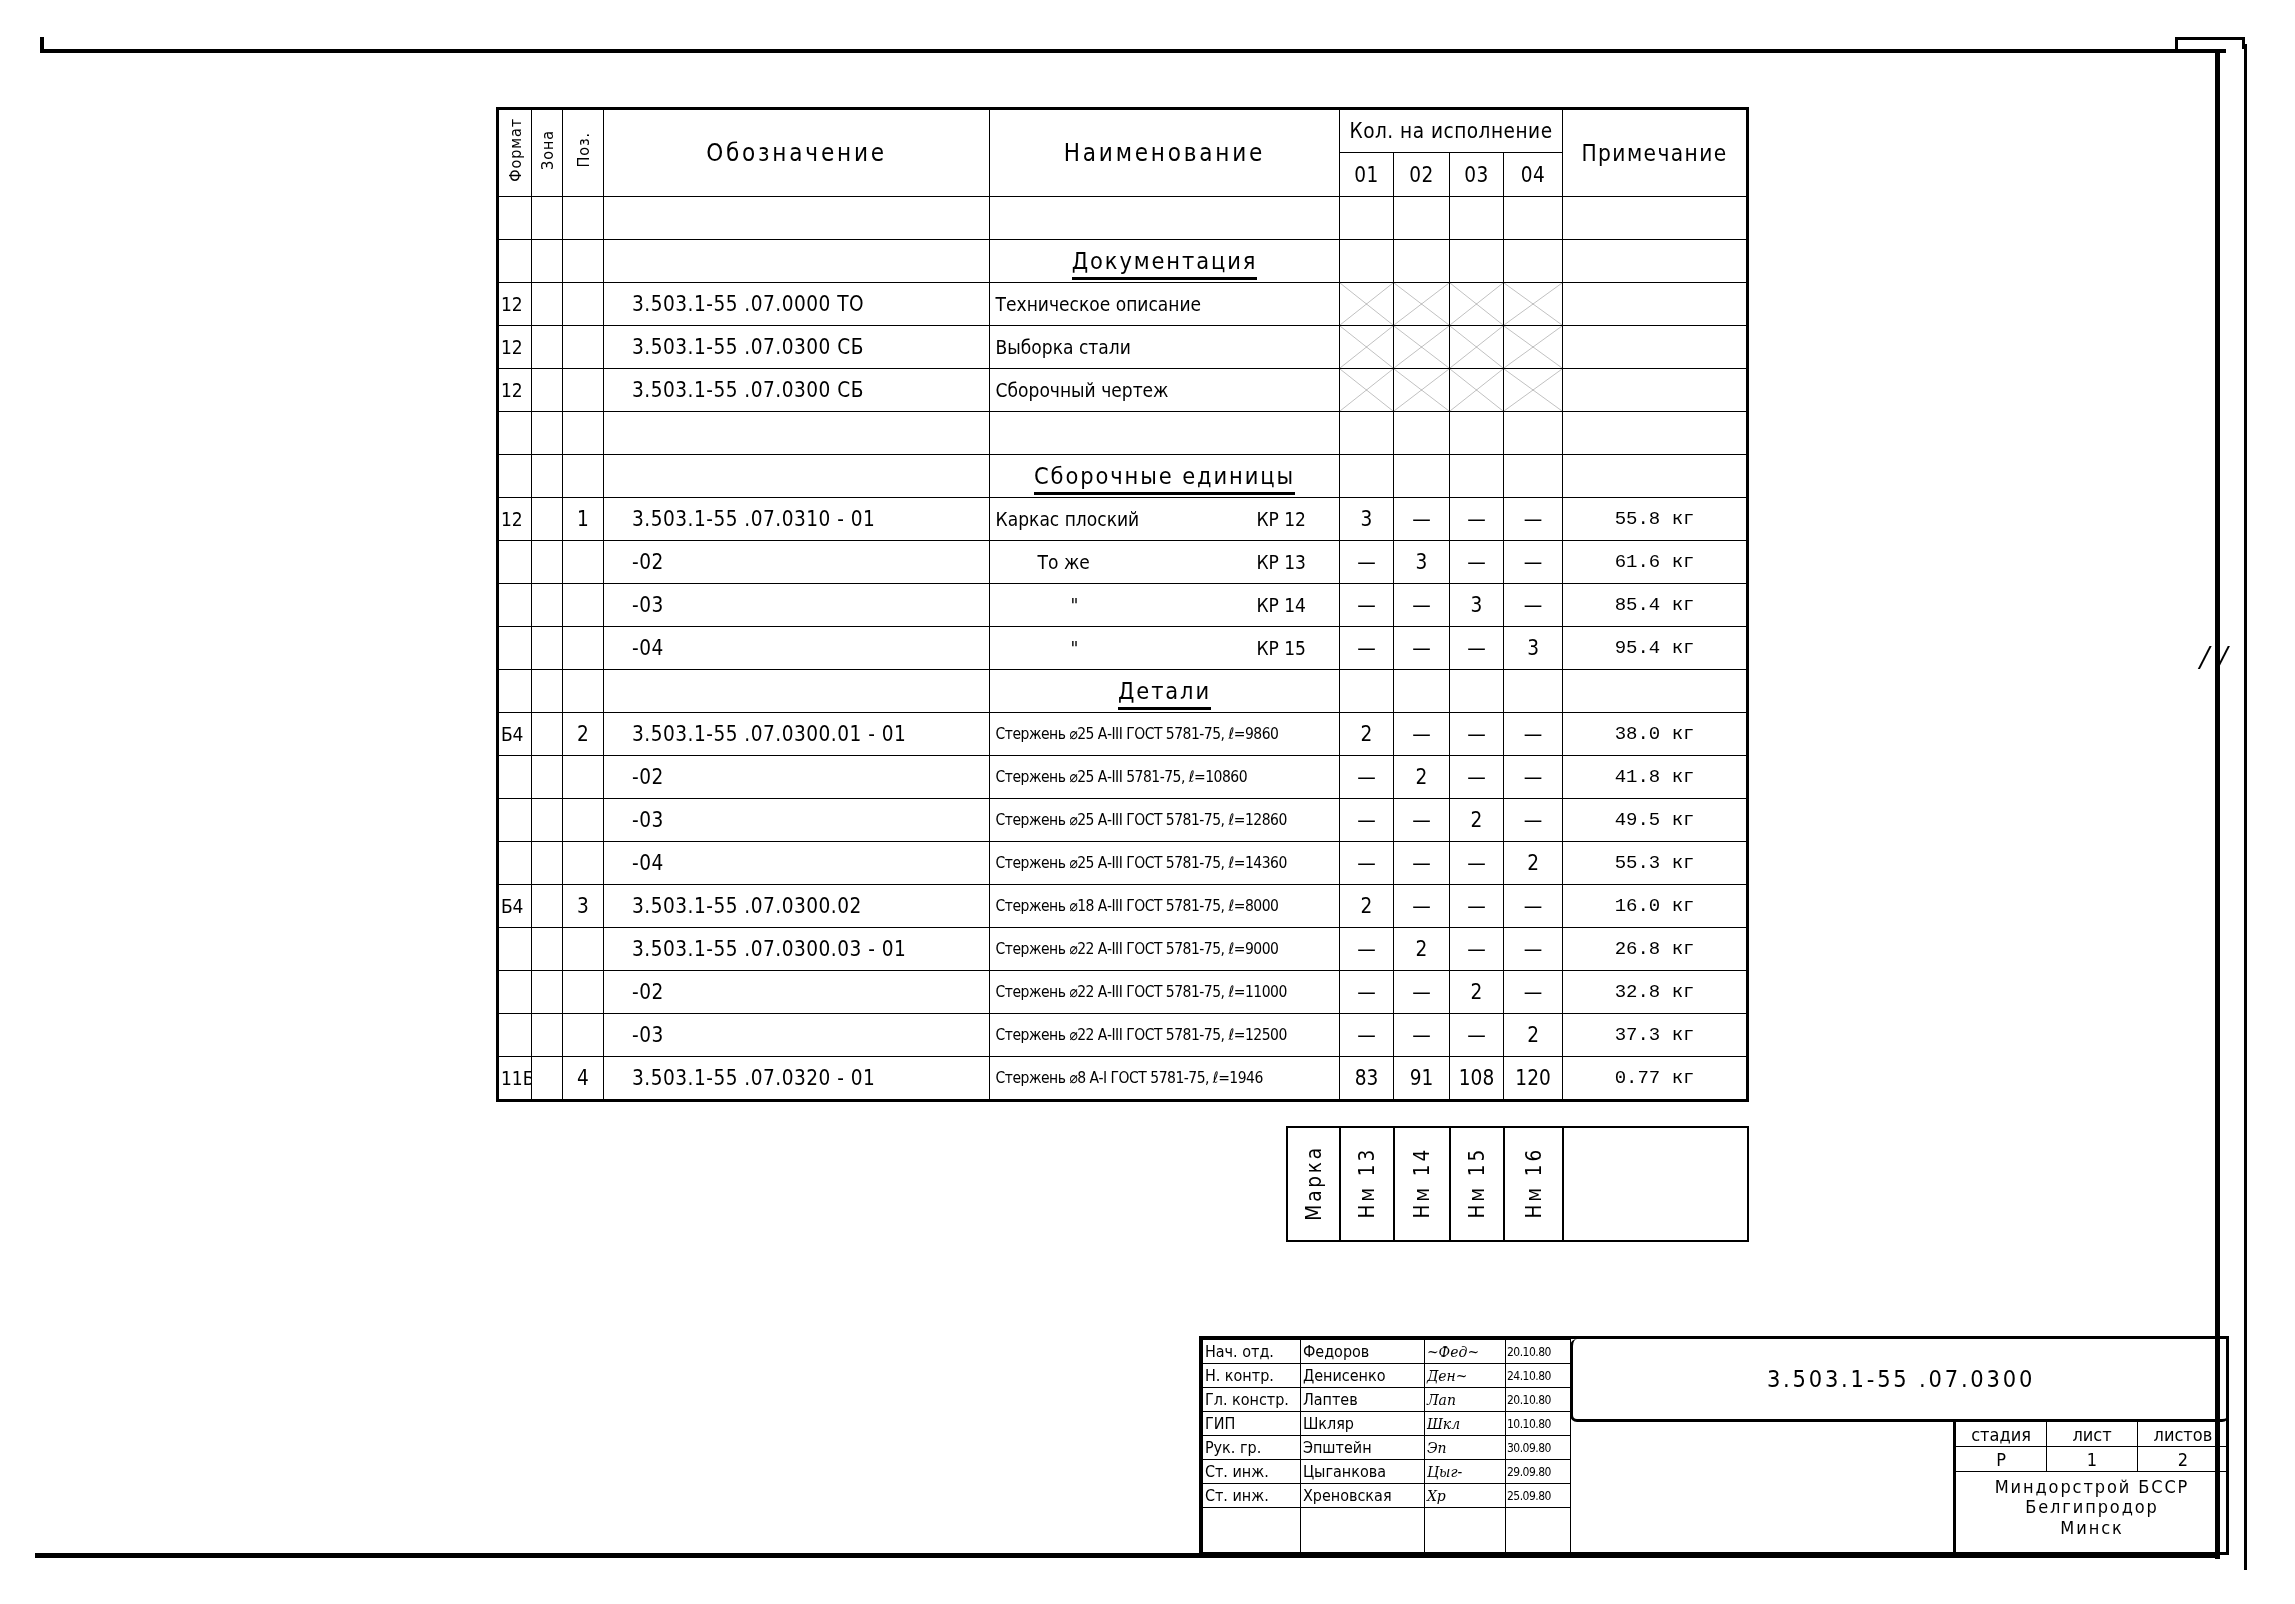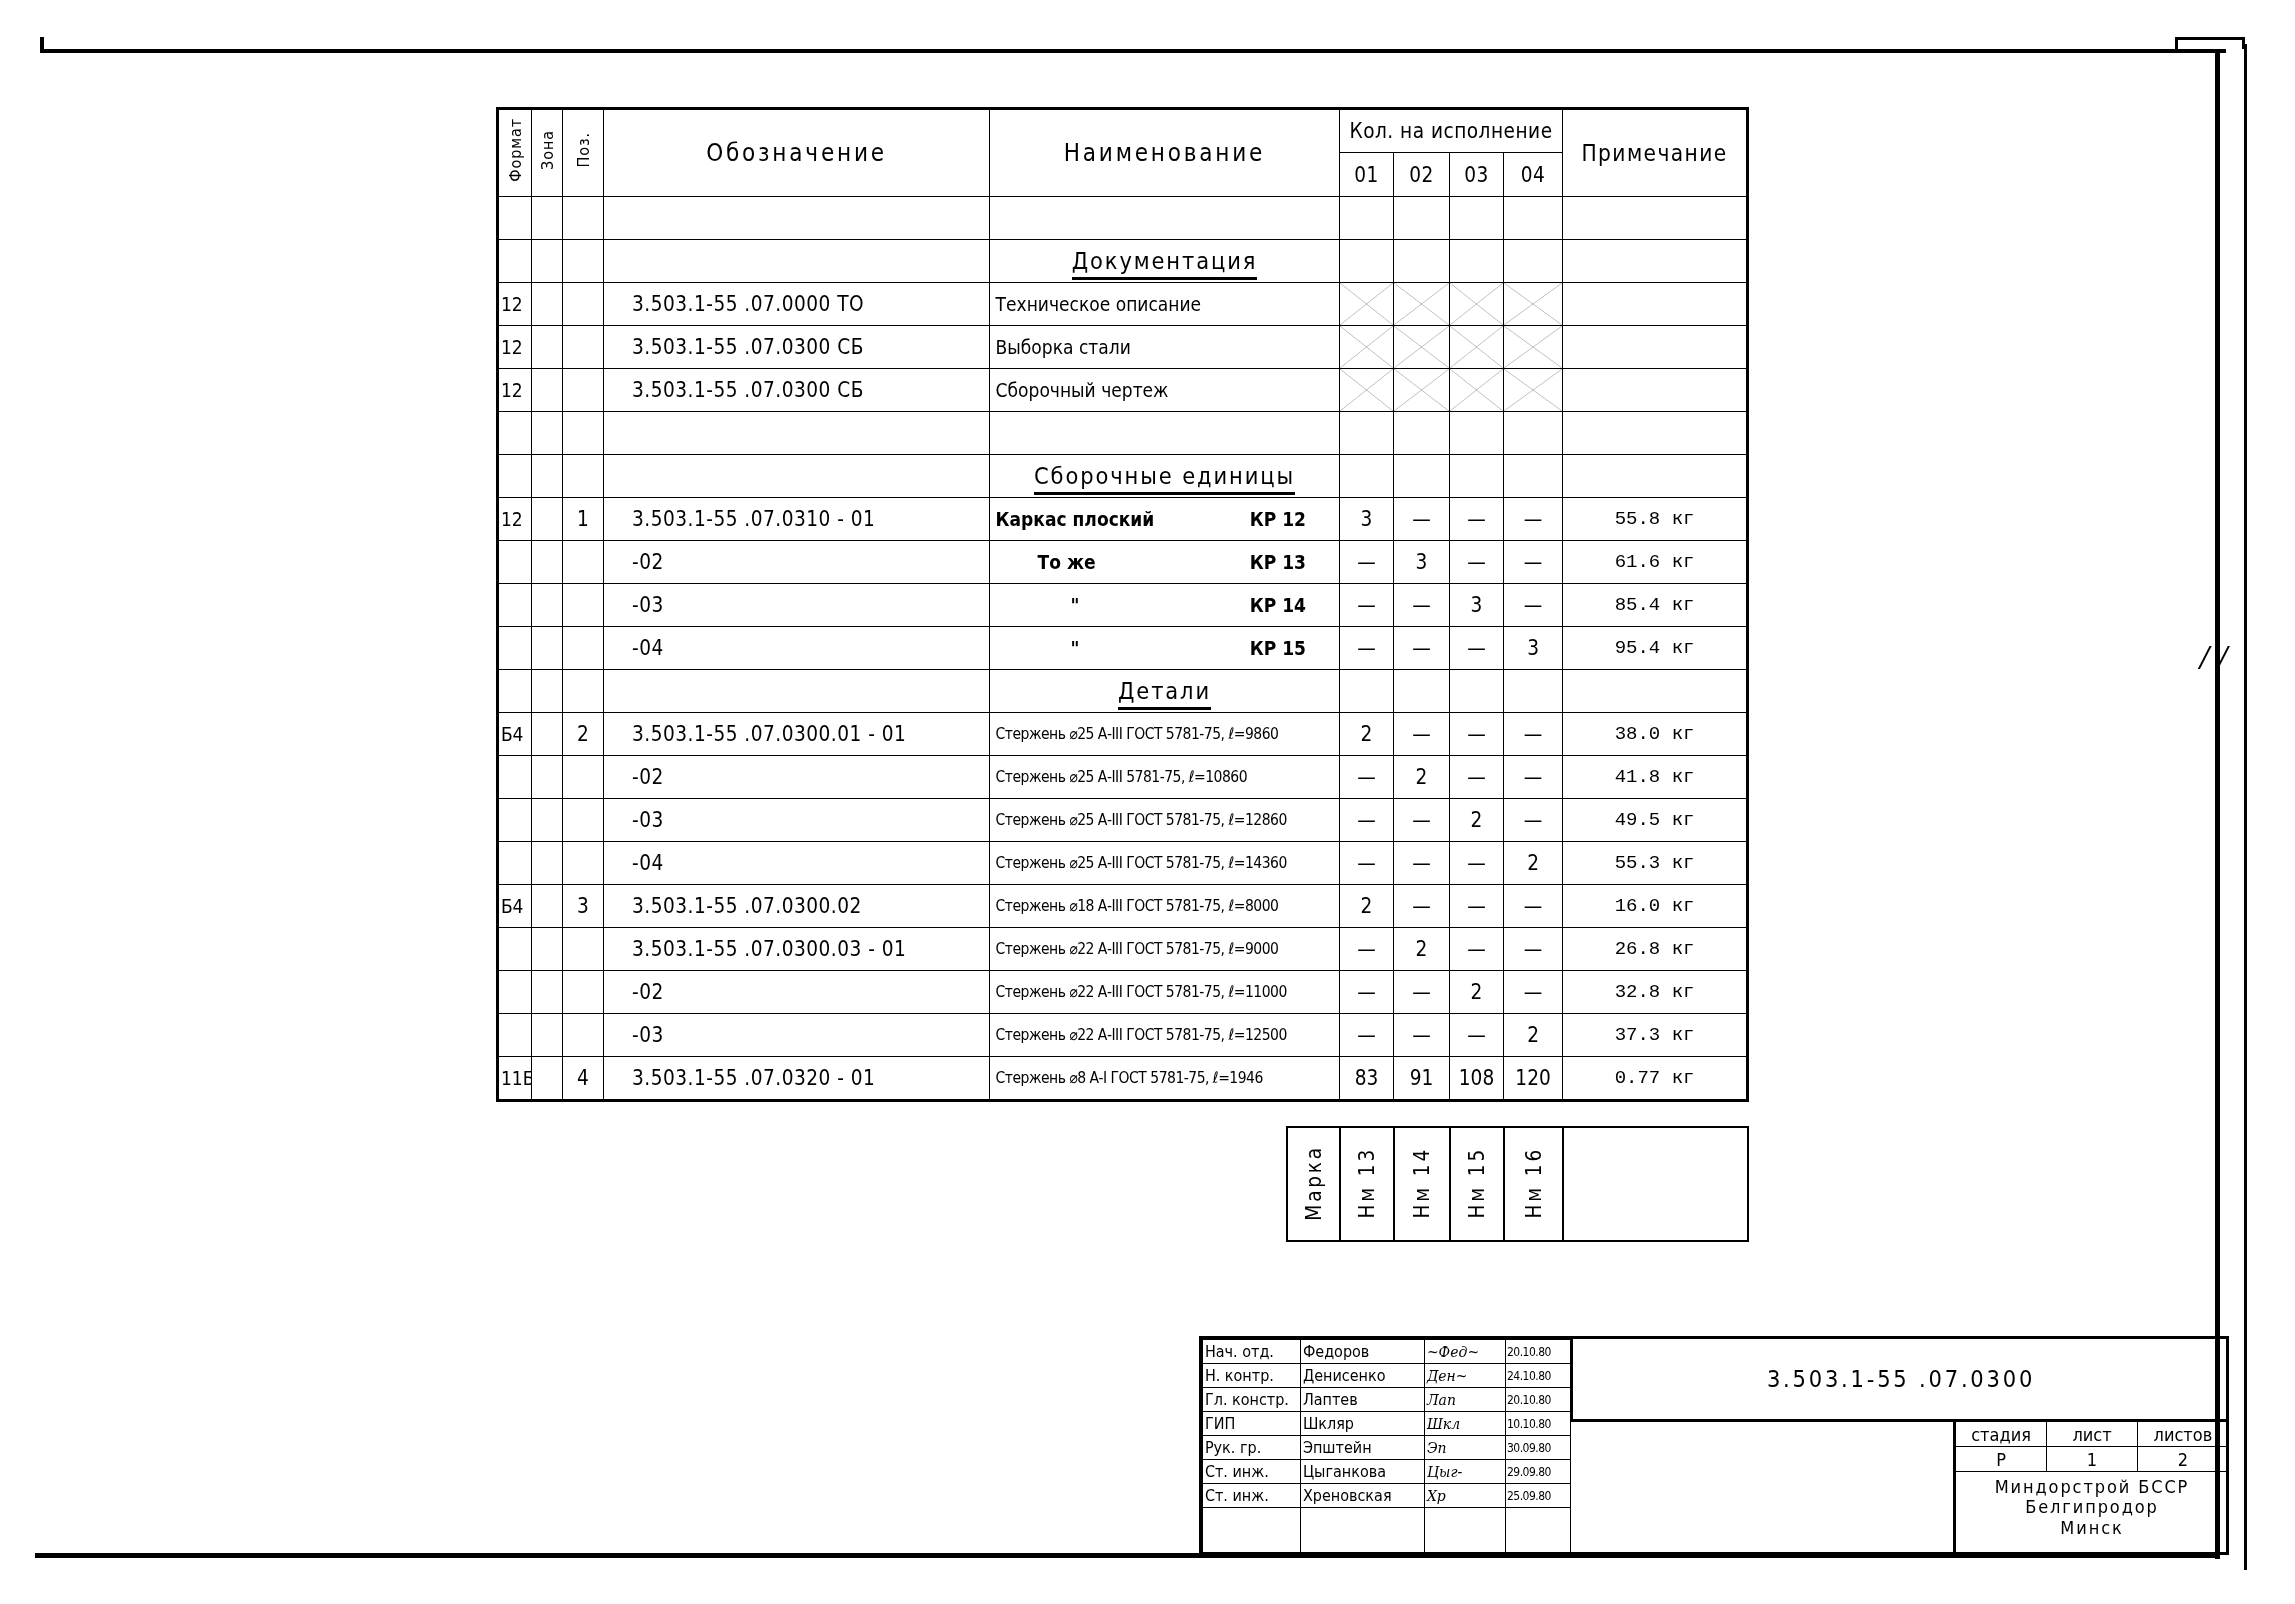--- a/index.html
+++ b/index.html
@@ -30,35 +30,35 @@
   .cell-code { text-align: left !important; padding-left: 28px !important; letter-spacing: 0.5px; }
   .cell-code.right { text-align: left; padding-right: 19px !important; }
   .cell-name { text-align: left !important; padding-left: 5.6px !important; font-size: 19px !important; letter-spacing: 0px; }
   .cell-name.rod { font-size: 15.5px !important; letter-spacing: -0.5px; }
   .cell-fmt { font-size: 19px !important; text-align: left !important; padding-left: 1.9px !important; }
   .section-title { font-size: 23.4px !important; letter-spacing: 1.9px; }
   .section-title span { border-bottom: 3.7px solid #000; padding-bottom: 1.9px; }
   .xcell { position: relative; }
   .xcell svg { position: absolute; left: 0; top: 0; width: 100%; height: 100%; }
   .kr { font-size: 19px !important; font-family: Liberation Mono, monospace; }
-  .name-wrap { display: flex; justify-content: space-between; padding-right: 33px; font-weight: bold; }
+  .name-wrap { display: flex; justify-content: space-between; padding-right: 33px; }
 
   
   #marka { position: absolute; left: 1286px; top: 1126px; border-collapse: collapse; table-layout: fixed; }
   #marka td { border: 2.3px solid #000; height: 112px; text-align: center; vertical-align: middle; padding: 0; }
   #marka .mv { writing-mode: vertical-rl; transform: rotate(180deg); font-size: 20.6px; letter-spacing: 2.8px; display: inline-block; }
 
   
   #stamp { position: absolute; left: 1199px; top: 1336px; width: 1030px; height: 219px; border: 3.3px solid #000; box-sizing: border-box; }
   #sign-table { position: absolute; left: 0; top: 0; border-collapse: collapse; table-layout: fixed; }
   #sign-table td { border: 1.9px solid #000; height: 23px; font-size: 16px; padding: 0 1.9px; white-space: nowrap; overflow: hidden; }
   #sign-table td.date { font-size: 12px; letter-spacing: -0.5px; padding: 0 0.9px; }
   #sign-table td.sig { font-family: "DejaVu Serif", serif; font-style: italic; font-size: 14px; }
   #stamp-code { position: absolute; left: 368px; top: 0; width: 659px; height: 83px; border-left: 3.3px solid #000; border-bottom: 3.3px solid #000;
-          display: flex; align-items: center; justify-content: center; font-size: 23.4px; letter-spacing: 2.8px; box-sizing: border-box; }
+          display: flex; align-items: center; justify-content: center; font-size: 23.4px; letter-spacing: 2.8px; box-sizing: border-box; border-radius: 7px; }
   #stamp-title { position: absolute; left: 368px; top: 83px; width: 384px; height: 132px; border-left: 3.3px solid #000; box-sizing: border-box;
           display: flex; flex-direction: column; justify-content: space-around; align-items: center; font-size: 23.4px; letter-spacing: 2.8px; padding: 7.5px 0; }
   #stamp-stage { position: absolute; left: 751px; top: 83px; width: 275px; height: 132px; border-left: 3.3px solid #000; box-sizing: border-box; }
   #stage-table { border-collapse: collapse; width: 100%; table-layout: fixed; }
   #stage-table td { border: 1.9px solid #000; text-align: center; font-size: 18px; height: 24px; padding: 0; }
   #stage-table tr:first-child td { border-top: none; }
   #stage-table td:first-child { border-left: none; margin-left: 33px; }
   #stage-table td:last-child { border-right: none; }
   #org { text-align: center; font-size: 18px; line-height: 20.6px; letter-spacing: 1.9px; padding-top: 4.7px; }
 

